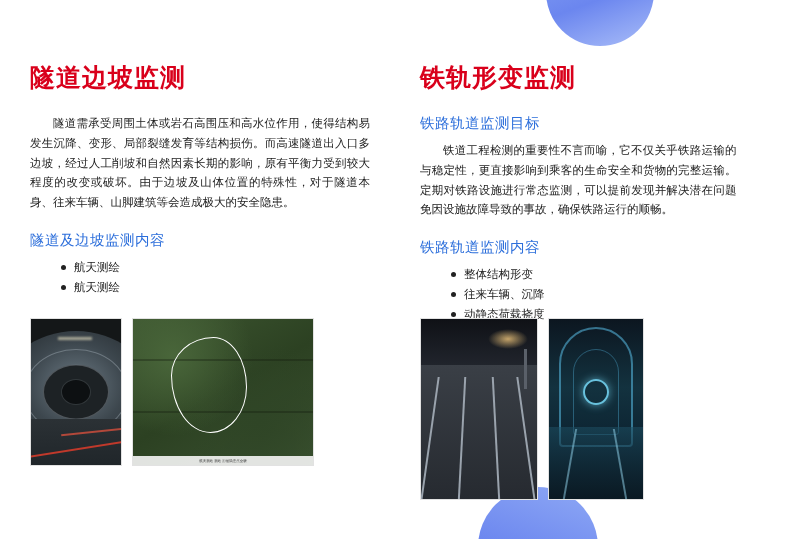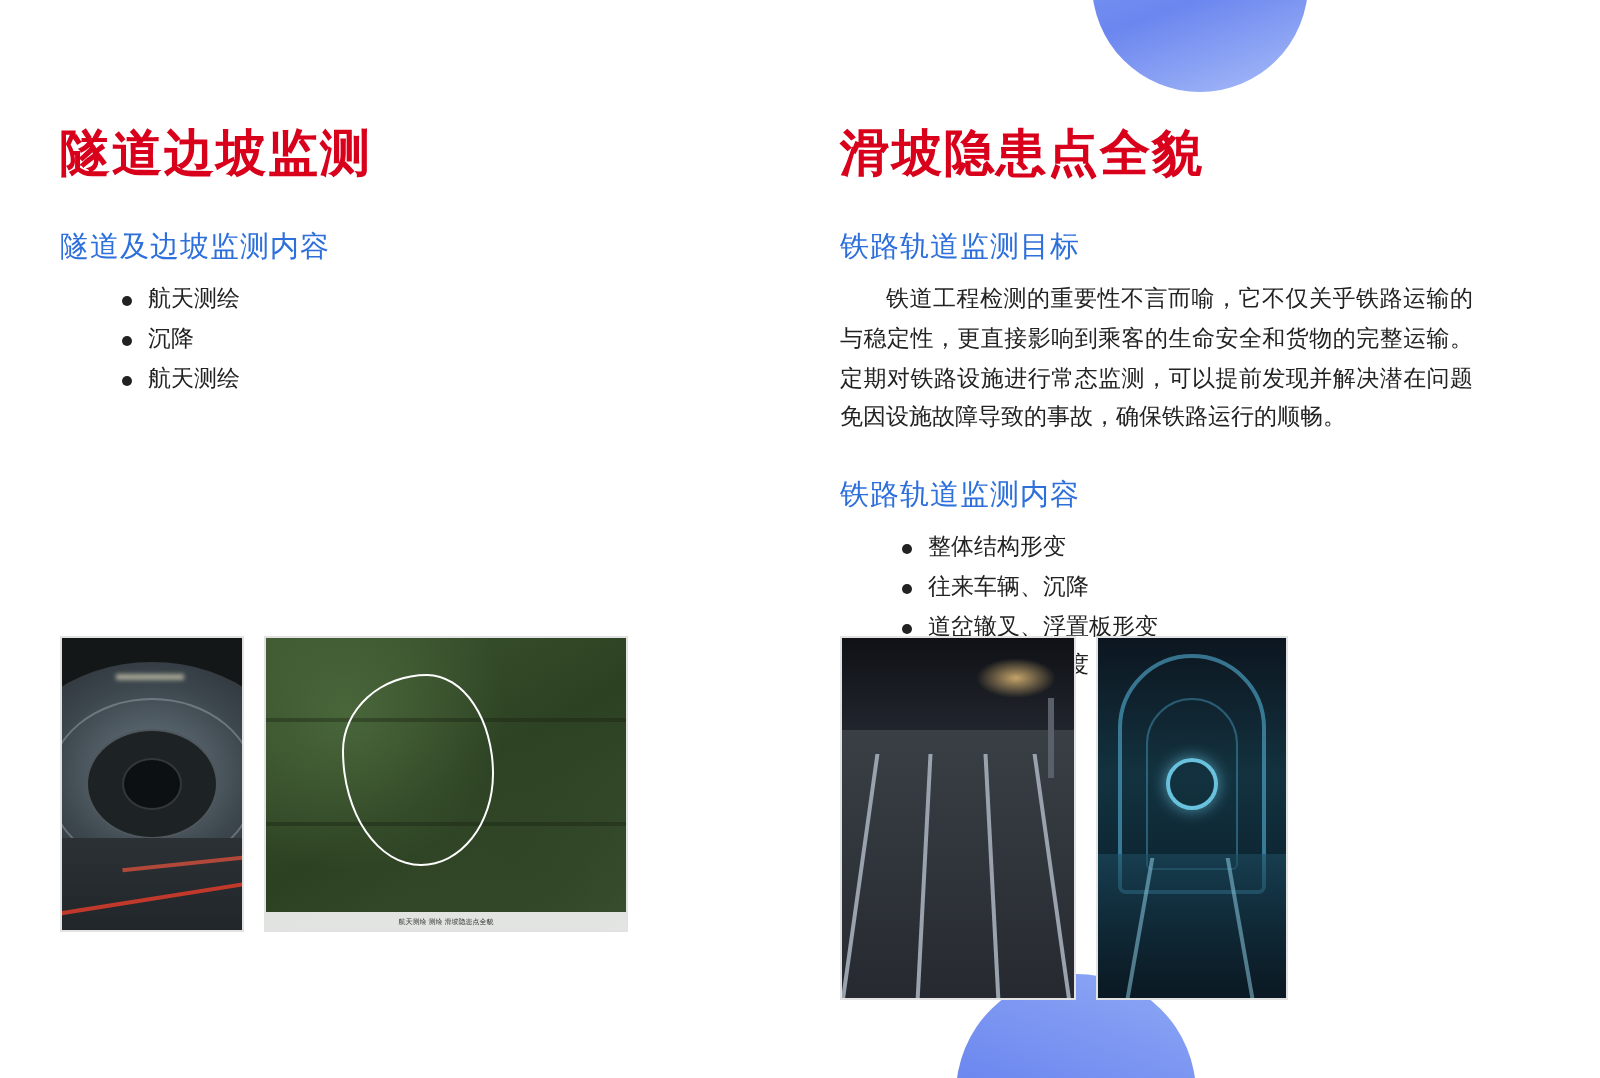--- a/index.html
+++ b/index.html
@@ -234,24 +234,24 @@
 <body>
 
 <div class="page">
 
   <div class="deco-top"></div>
   <div class="deco-right-strip"></div>
   <div class="deco-bottom"></div>
 
   <div class="col col-left">
     <h1 class="section-title">隧道边坡监测</h1>
+    <p class="body-text">隧道需承受周围土体或岩石高围压和高水位作用，使得结构易发生沉降、变形、局部裂缝发育等结构损伤。而高速隧道出入口多边坡，经过人工削坡和自然因素长期的影响，原有平衡力受到较大程度的改变或破坏。由于边坡及山体位置的特殊性，对于隧道本身、往来车辆、山脚建筑等会造成极大的安全隐患。</p>
     <h2 class="sub-title">隧道及边坡监测内容</h2>
     <ul class="bullets">
       <li>航天测绘</li>
-      <li>沉降</li>
       <li>航天测绘</li>
     </ul>
   </div>
 
   <div class="img-row img-row-left">
     <div class="photo ph-tunnel">
       <div class="ring r1"></div>
       <div class="ring r2"></div>
       <div class="ring r3"></div>
       <div class="ring r4"></div>
@@ -265,28 +265,27 @@
       <div class="bg"></div>
       <div class="ridge" style="top:40px;"></div>
       <div class="ridge" style="top:92px;"></div>
       <div class="outline"></div>
       <div class="capbar"></div>
       <div class="cap">航天测绘        测绘      滑坡隐患点全貌</div>
     </div>
   </div>
 
   <div class="col col-right">
-    <h1 class="section-title">滑坡隐患点全貌</h1>
+    <h1 class="section-title">铁轨形变监测</h1>
     <h2 class="sub-title">铁路轨道监测目标</h2>
     <p class="body-text">铁道工程检测的重要性不言而喻，它不仅关乎铁路运输的安全与稳定性，更直接影响到乘客的生命安全和货物的完整运输。通过定期对铁路设施进行常态监测，可以提前发现并解决潜在问题，避免因设施故障导致的事故，确保铁路运行的顺畅。</p>
     <h2 class="sub-title">铁路轨道监测内容</h2>
     <ul class="bullets">
       <li>整体结构形变</li>
       <li>往来车辆、沉降</li>
-      <li>道岔辙叉、浮置板形变</li>
       <li>动静态荷载挠度</li>
     </ul>
   </div>
 
   <div class="img-row img-row-right">
     <div class="photo ph-rail">
       <div class="sky"></div>
       <div class="glow"></div>
       <div class="deck"></div>
       <div class="railline rl1"></div>

